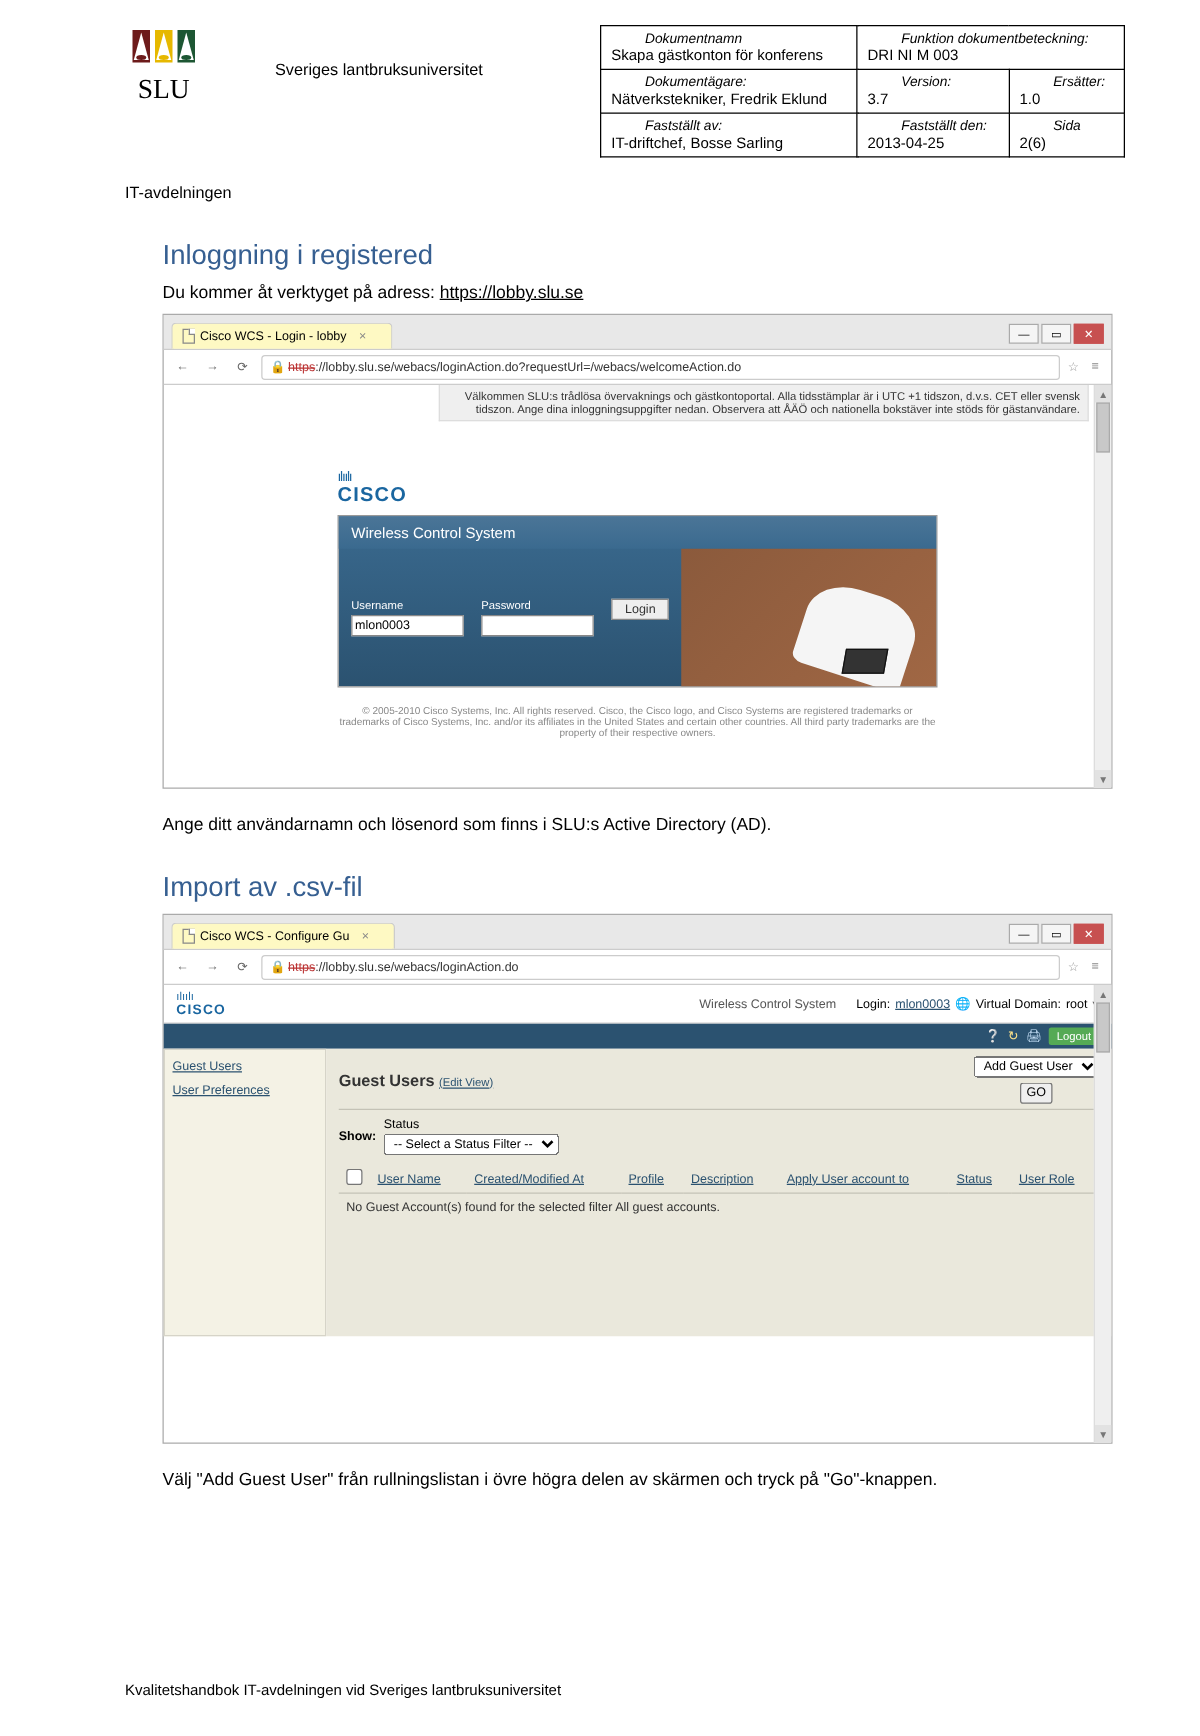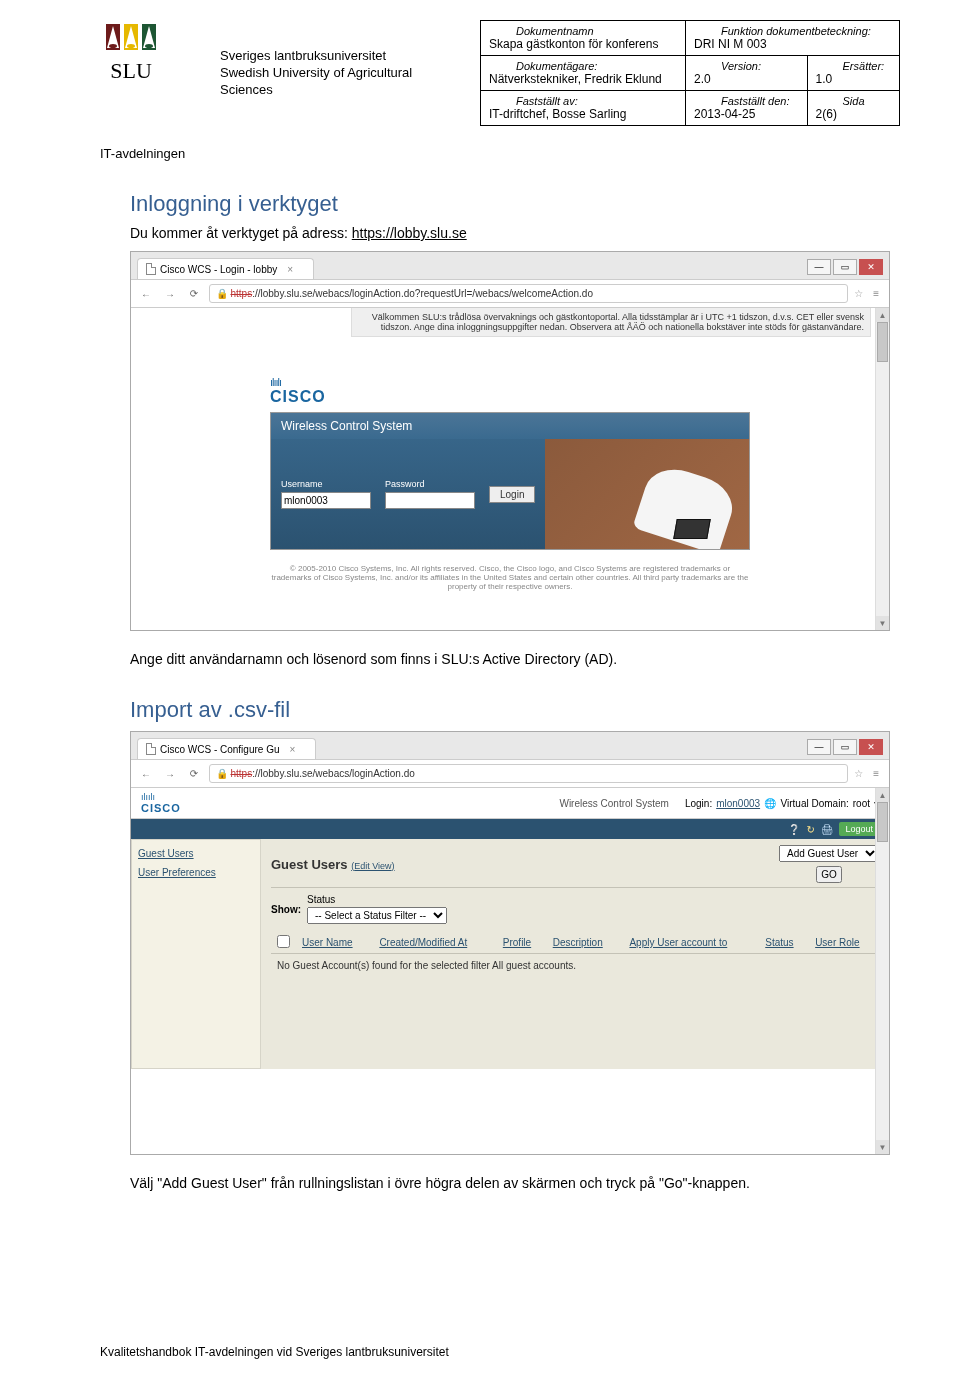--- a/index.html
+++ b/index.html
@@ -10,40 +10,40 @@
   .uni-block { flex: 1; font-size: 13px; line-height: 1.3; padding-top: 28px; }
   .doc-table { border-collapse: collapse; font-size: 12px; width: 420px; flex-shrink: 0; }
   .doc-table td { border: 1px solid #000; padding: 4px 8px; vertical-align: top; }
   .doc-table .label { font-style: italic; font-size: 11px; margin-left: 27px; }
   .dept { font-size: 13px; margin-top: 20px; margin-left: 0; }
   h2.section { font-size: 22px; font-weight: normal; color: #365f91; margin: 30px 0 8px 30px; }
   p.body { font-size: 14px; margin: 0 0 10px 30px; }
   .screenshot { border: 1px solid #aaa; margin: 8px 0 20px 30px; background: #fff; font-size: 10px; }
   .ss1 { width: 760px; height: 380px; position: relative; }
   .chrome-top { height: 28px; background: #e8e8e8; border-bottom: 1px solid #ccc; display: flex; align-items: flex-end; padding: 0 6px; }
-  .tab { background: #ffffff; border: 1px solid #ccc; border-bottom: none; padding: 4px 20px 4px 8px; font-size: 10px; border-radius: 4px 4px 0 0; position: relative; display:flex; align-items:center; gap:4px;}
+  .tab { background: #fef9c3; border: 1px solid #ccc; border-bottom: none; padding: 4px 20px 4px 8px; font-size: 10px; border-radius: 4px 4px 0 0; position: relative; display:flex; align-items:center; gap:4px;}
   .tab .x { margin-left: 6px; color:#888; }
   .addrbar { height: 28px; display: flex; align-items: center; padding: 0 6px; gap: 6px; border-bottom: 1px solid #ccc; }
   .navbtn { width: 18px; text-align: center; color: #666; }
   .url-field { flex: 1; border: 1px solid #ccc; border-radius: 3px; padding: 3px 6px; font-size: 10px; color: #333; background:#fff;}
   .url-field .lock { color: #3a833a; font-weight: bold; margin-right: 2px; }
   .url-field .https { color: #3a833a; }
   .url-field .strike { text-decoration: line-through; color: #b33; }
   .star { color: #999; margin-left: auto; }
   .menu-icon { color: #888; padding: 0 4px; }
   .ss-body { position: absolute; top: 56px; left: 0; right: 0; bottom: 0; display:flex; flex-direction:column; }
   .welcome-bar { background: #efefef; padding: 4px 6px; font-size: 9px; color: #333; margin: 0 auto 0 220px; width: 520px; border:1px solid #ddd; border-top:none; text-align:right;}
   .login-center { flex:1; display:flex; align-items:center; justify-content:center; flex-direction:column; }
   .cisco-logo { color: #1a66a0; font-size: 10px; text-align: left; width: 480px; }
   .cisco-logo .bars { letter-spacing: -1px; font-size: 11px; color:#1a66a0; }
   .cisco-logo .word { font-size: 16px; font-weight: bold; letter-spacing: 1px; color:#1a66a0; }
   .login-panel { width: 480px; border: 1px solid #999; background: linear-gradient(#3a6a8f,#2b5270); color:#fff; padding: 0; margin-top:6px; }
   .login-title { background: linear-gradient(#4b7597,#3a6a8f); padding: 6px 10px; font-size: 12px; }
   .login-body { display:flex; align-items:center; height:110px; }
-  .login-form { padding: 10px; display:flex; align-items:center; gap:14px; }
+  .login-form { padding: 10px; display:flex; align-items:flex-start; gap:14px; }
   .login-col { display:flex; flex-direction:column; gap:3px; font-size:9px; }
   .login-col input { width: 90px; font-size:10px; padding:2px; border:1px solid #888; }
   .login-btn { background: #eee; color:#333; border:1px solid #888; padding: 2px 10px; font-size:10px; cursor:pointer; }
   .login-image { flex:1; height:100%; background: linear-gradient(135deg,#8b5a3c,#a06744); position:relative; overflow:hidden;}
   .person-shape { position:absolute; right:18px; bottom:6px; width:90px;height:70px; background:#f5f5f5; border-radius: 40% 40% 10% 10%; transform:rotate(18deg);}
   .laptop { position:absolute; right:40px; bottom:10px; width:34px;height:20px;background:#333;border:1px solid #111; transform: skewX(-10deg);}
   .copyright { font-size: 8px; color: #888; padding: 6px 0 0 0; width:480px; margin: 8px auto 0; text-align:center;}
   .win-btns { margin-left: auto; display:flex; gap:2px; align-items:center; padding-bottom:4px;}
   .wbtn { width:24px;height:16px;border:1px solid #aaa;background:#f5f5f5;font-size:9px;display:flex;align-items:center;justify-content:center;}
   .wbtn.close{background:#c75050;color:#fff;border-color:#c75050;}
@@ -90,42 +90,41 @@
         <path d="M31 6 L25 28 L37 28 Z" fill="#fff"></path>
         <path d="M49 6 L43 28 L55 28 Z" fill="#fff"></path>
         <ellipse cx="13" cy="26" rx="4" ry="2" fill="#6d1b1b"></ellipse>
         <ellipse cx="31" cy="26" rx="4" ry="2" fill="#e6b800"></ellipse>
         <ellipse cx="49" cy="26" rx="4" ry="2" fill="#1d5633"></ellipse>
         <text x="31" y="58" text-anchor="middle" font-family="Georgia,serif" font-size="22" fill="#000">SLU</text>
       </svg>
     </div>
     <div class="uni-block">
       <div>Sveriges lantbruksuniversitet</div>
-      <div>Swedish University of Agricultural Sciences</div>
     </div>
     <table class="doc-table">
       <tbody>
           <tr>
         <td colspan="2">
           <div class="label">Dokumentnamn</div>
           <div>Skapa gästkonton för konferens</div>
         </td>
         <td colspan="2">
           <div class="label">Funktion dokumentbeteckning:</div>
           <div>DRI NI M 003</div>
         </td>
       </tr>
       <tr>
         <td colspan="2">
           <div class="label">Dokumentägare:</div>
           <div>Nätverkstekniker, Fredrik Eklund</div>
         </td>
         <td>
           <div class="label">Version:</div>
-          <div>2.0</div>
+          <div>3.7</div>
         </td>
         <td>
           <div class="label">Ersätter:</div>
           <div>1.0</div>
         </td>
       </tr>
       <tr>
         <td colspan="2">
           <div class="label">Fastställt av:</div>
           <div>IT-driftchef, Bosse Sarling</div>
@@ -138,21 +137,21 @@
           <div class="label">Sida</div>
           <div>2(6)</div>
         </td>
       </tr>
     </tbody>
       </table>
   </div>
 
   <div class="dept">IT-avdelningen</div>
 
-  <h2 class="section">Inloggning i verktyget</h2>
+  <h2 class="section">Inloggning i registered</h2>
   <p class="body">
     <span>Du kommer åt verktyget på adress: </span><span style="text-decoration:underline">https://lobby.slu.se</span>
   </p>
 
   <div class="screenshot ss1">
     <div class="chrome-top">
       <div class="tab">
         <span class="doc-icon"></span>
         <span>Cisco WCS - Login - lobby</span>
         <span class="x">×</span>

